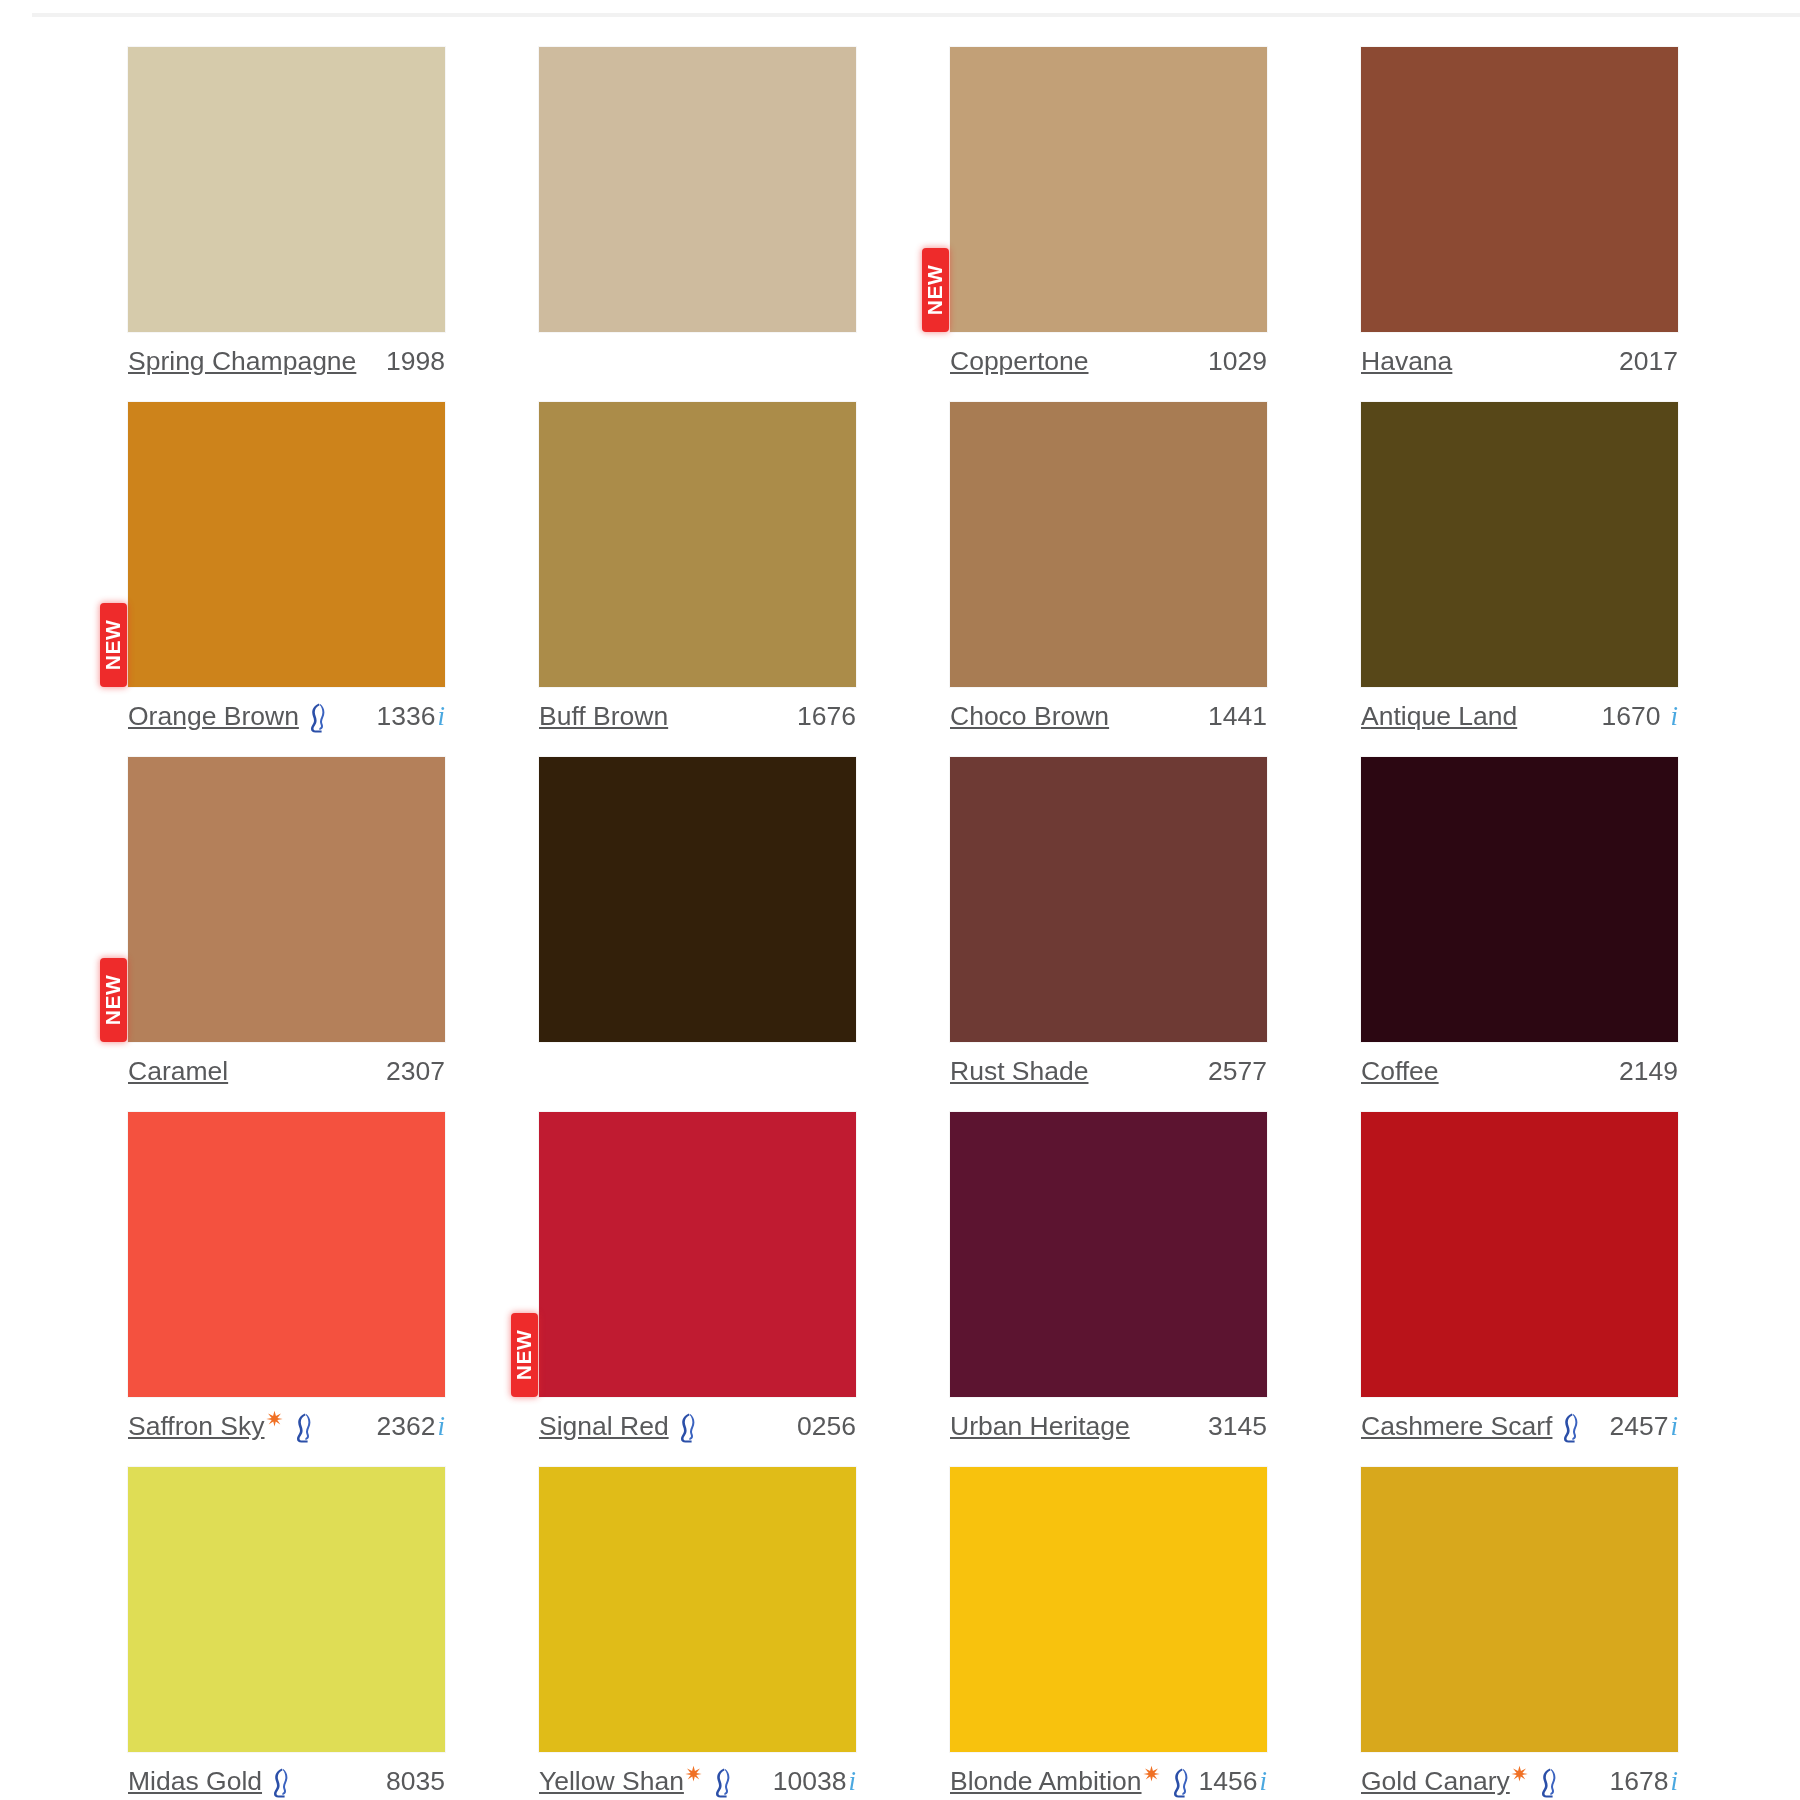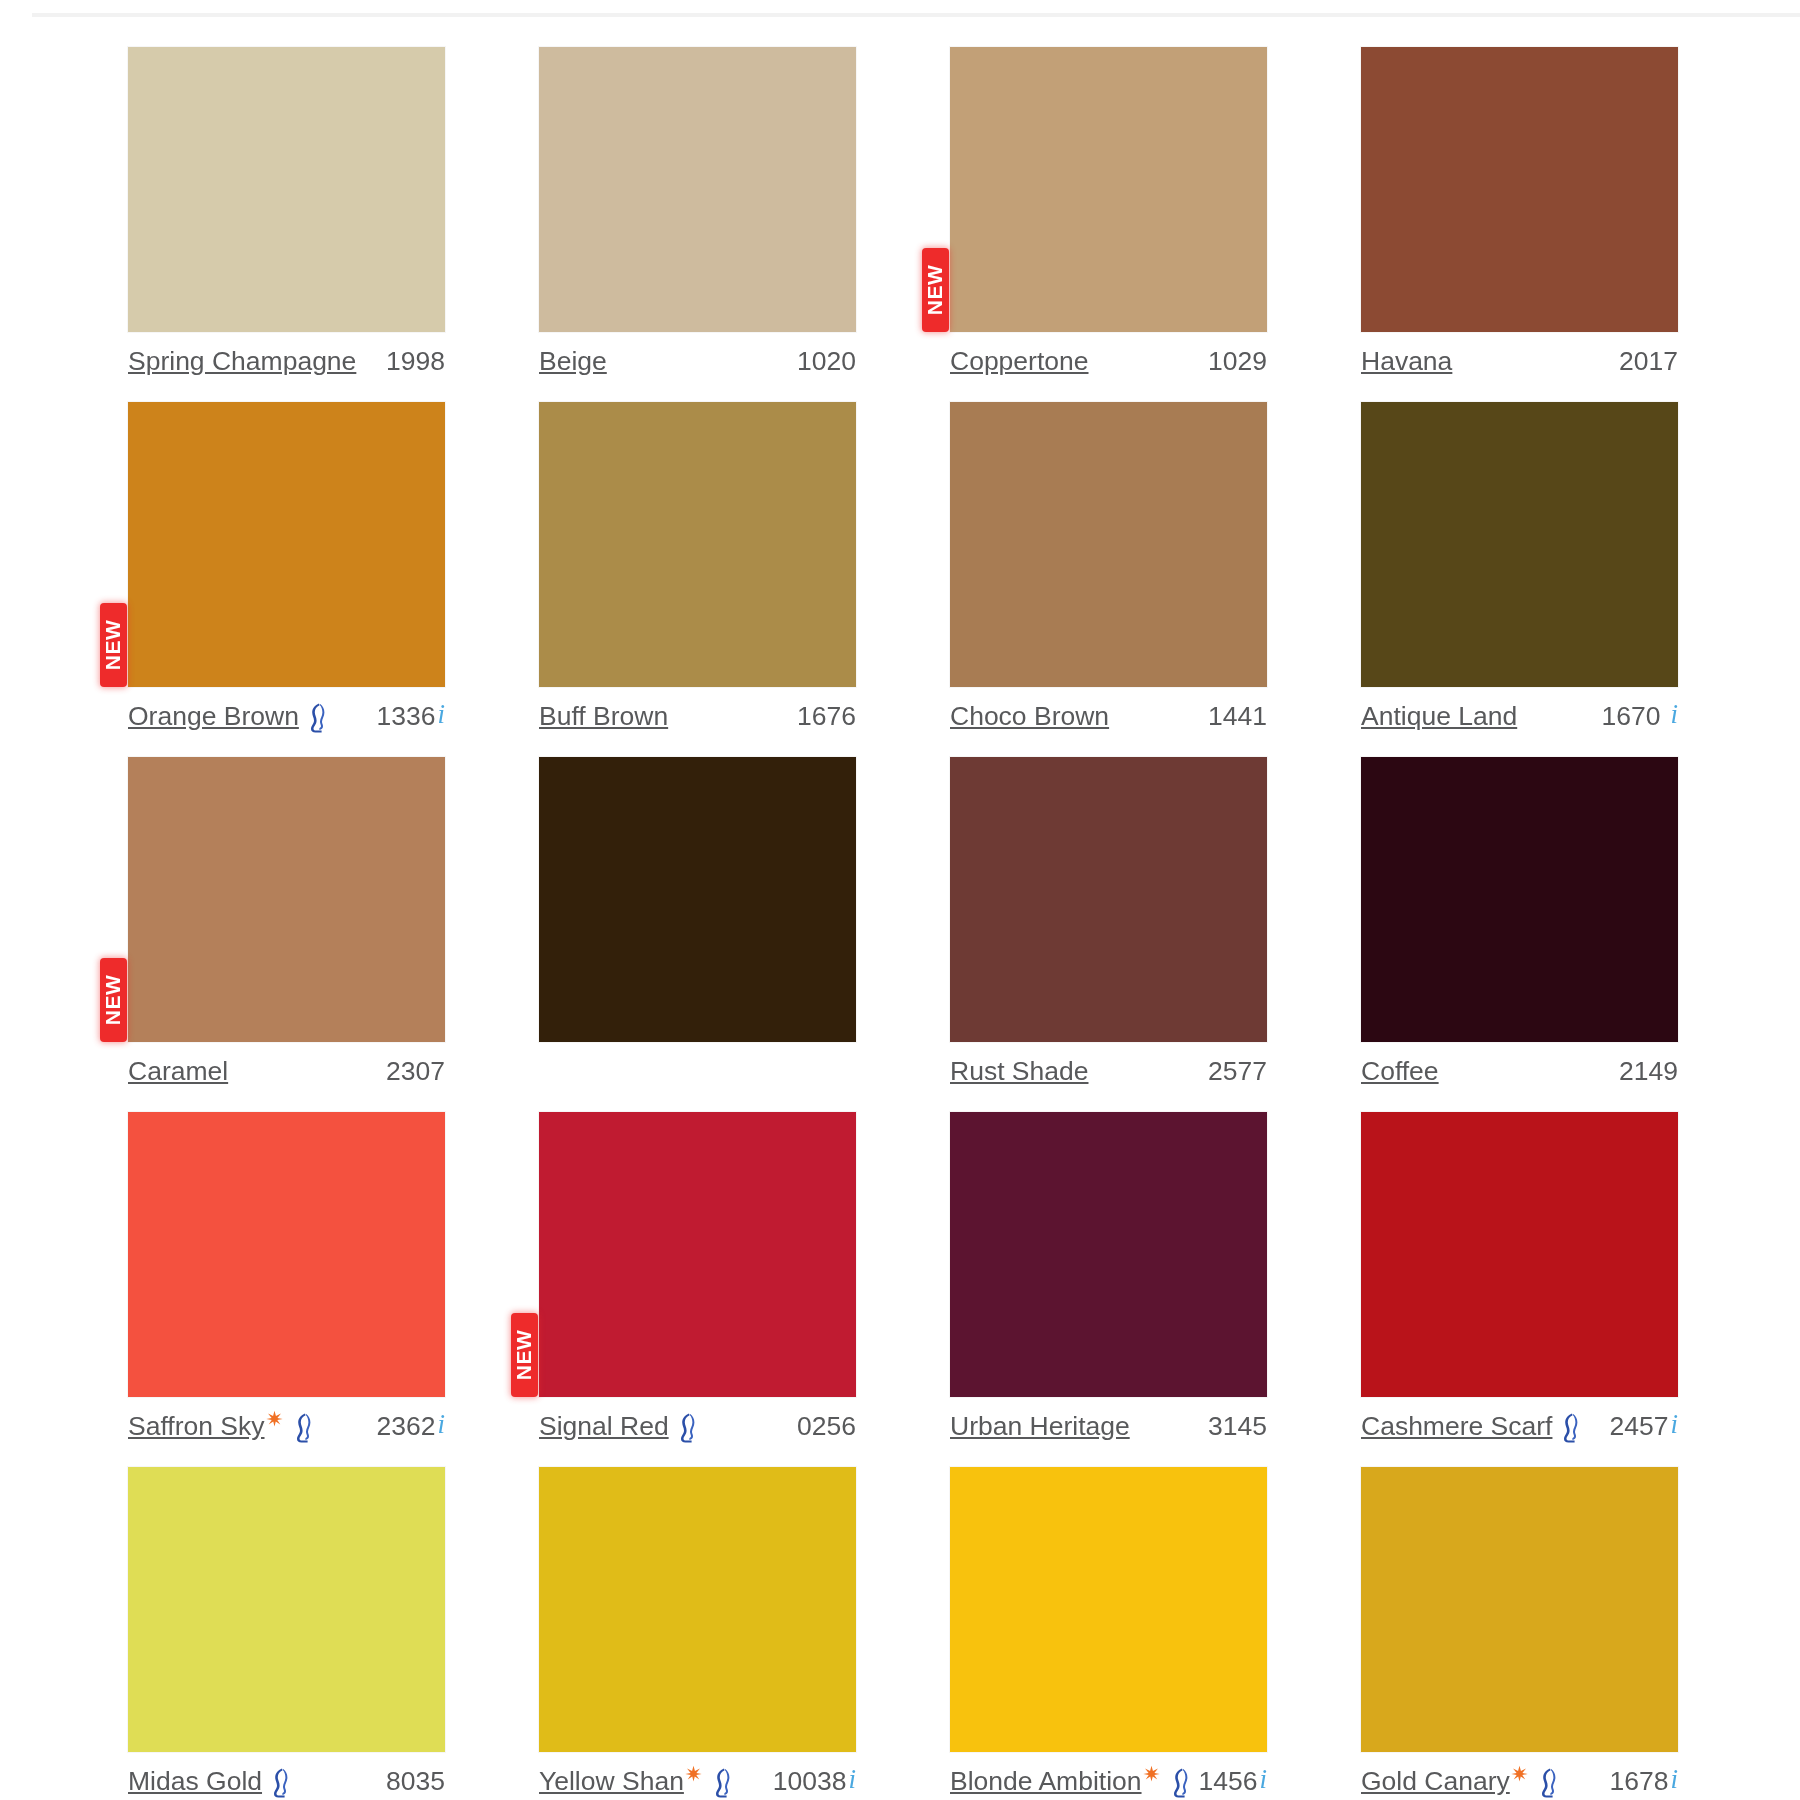--- a/index.html
+++ b/index.html
@@ -93,21 +93,21 @@
     white-space: nowrap;
   }
 
   .name-group {
     display: inline-flex;
     align-items: center;
     text-decoration: underline;
   }
   .code-group {
     display: inline-flex;
-    align-items: flex-start;
+    align-items: center;
   }
 
   .c-name { color: #58595b; }
   .c-code { color: #58595b; }
 
   
   .star-icon {
     display: inline-block;
     width: 17px;
     height: 17px;
@@ -157,28 +157,20 @@
           <span class="name-group">
             <span class="c-name">Spring Champagne</span>
           </span>
           <span class="code-group">
             <span class="c-code">1998</span>
           </span>
         </div>
       </div>
       <div class="cell">
         <div class="swatch" style="background: rgb(206, 187, 158);"></div>
-        <div class="caption">
-          <span class="name-group">
-            <span class="c-name">Beige</span>
-          </span>
-          <span class="code-group">
-            <span class="c-code">1020</span>
-          </span>
-        </div>
       </div>
       <div class="cell">
         <div class="swatch" style="background: rgb(194, 160, 119);">
           <div class="new-badge">
             <span>NEW</span>
           </div>
         </div>
         <div class="caption">
           <span class="name-group">
             <span class="c-name">Coppertone</span>

